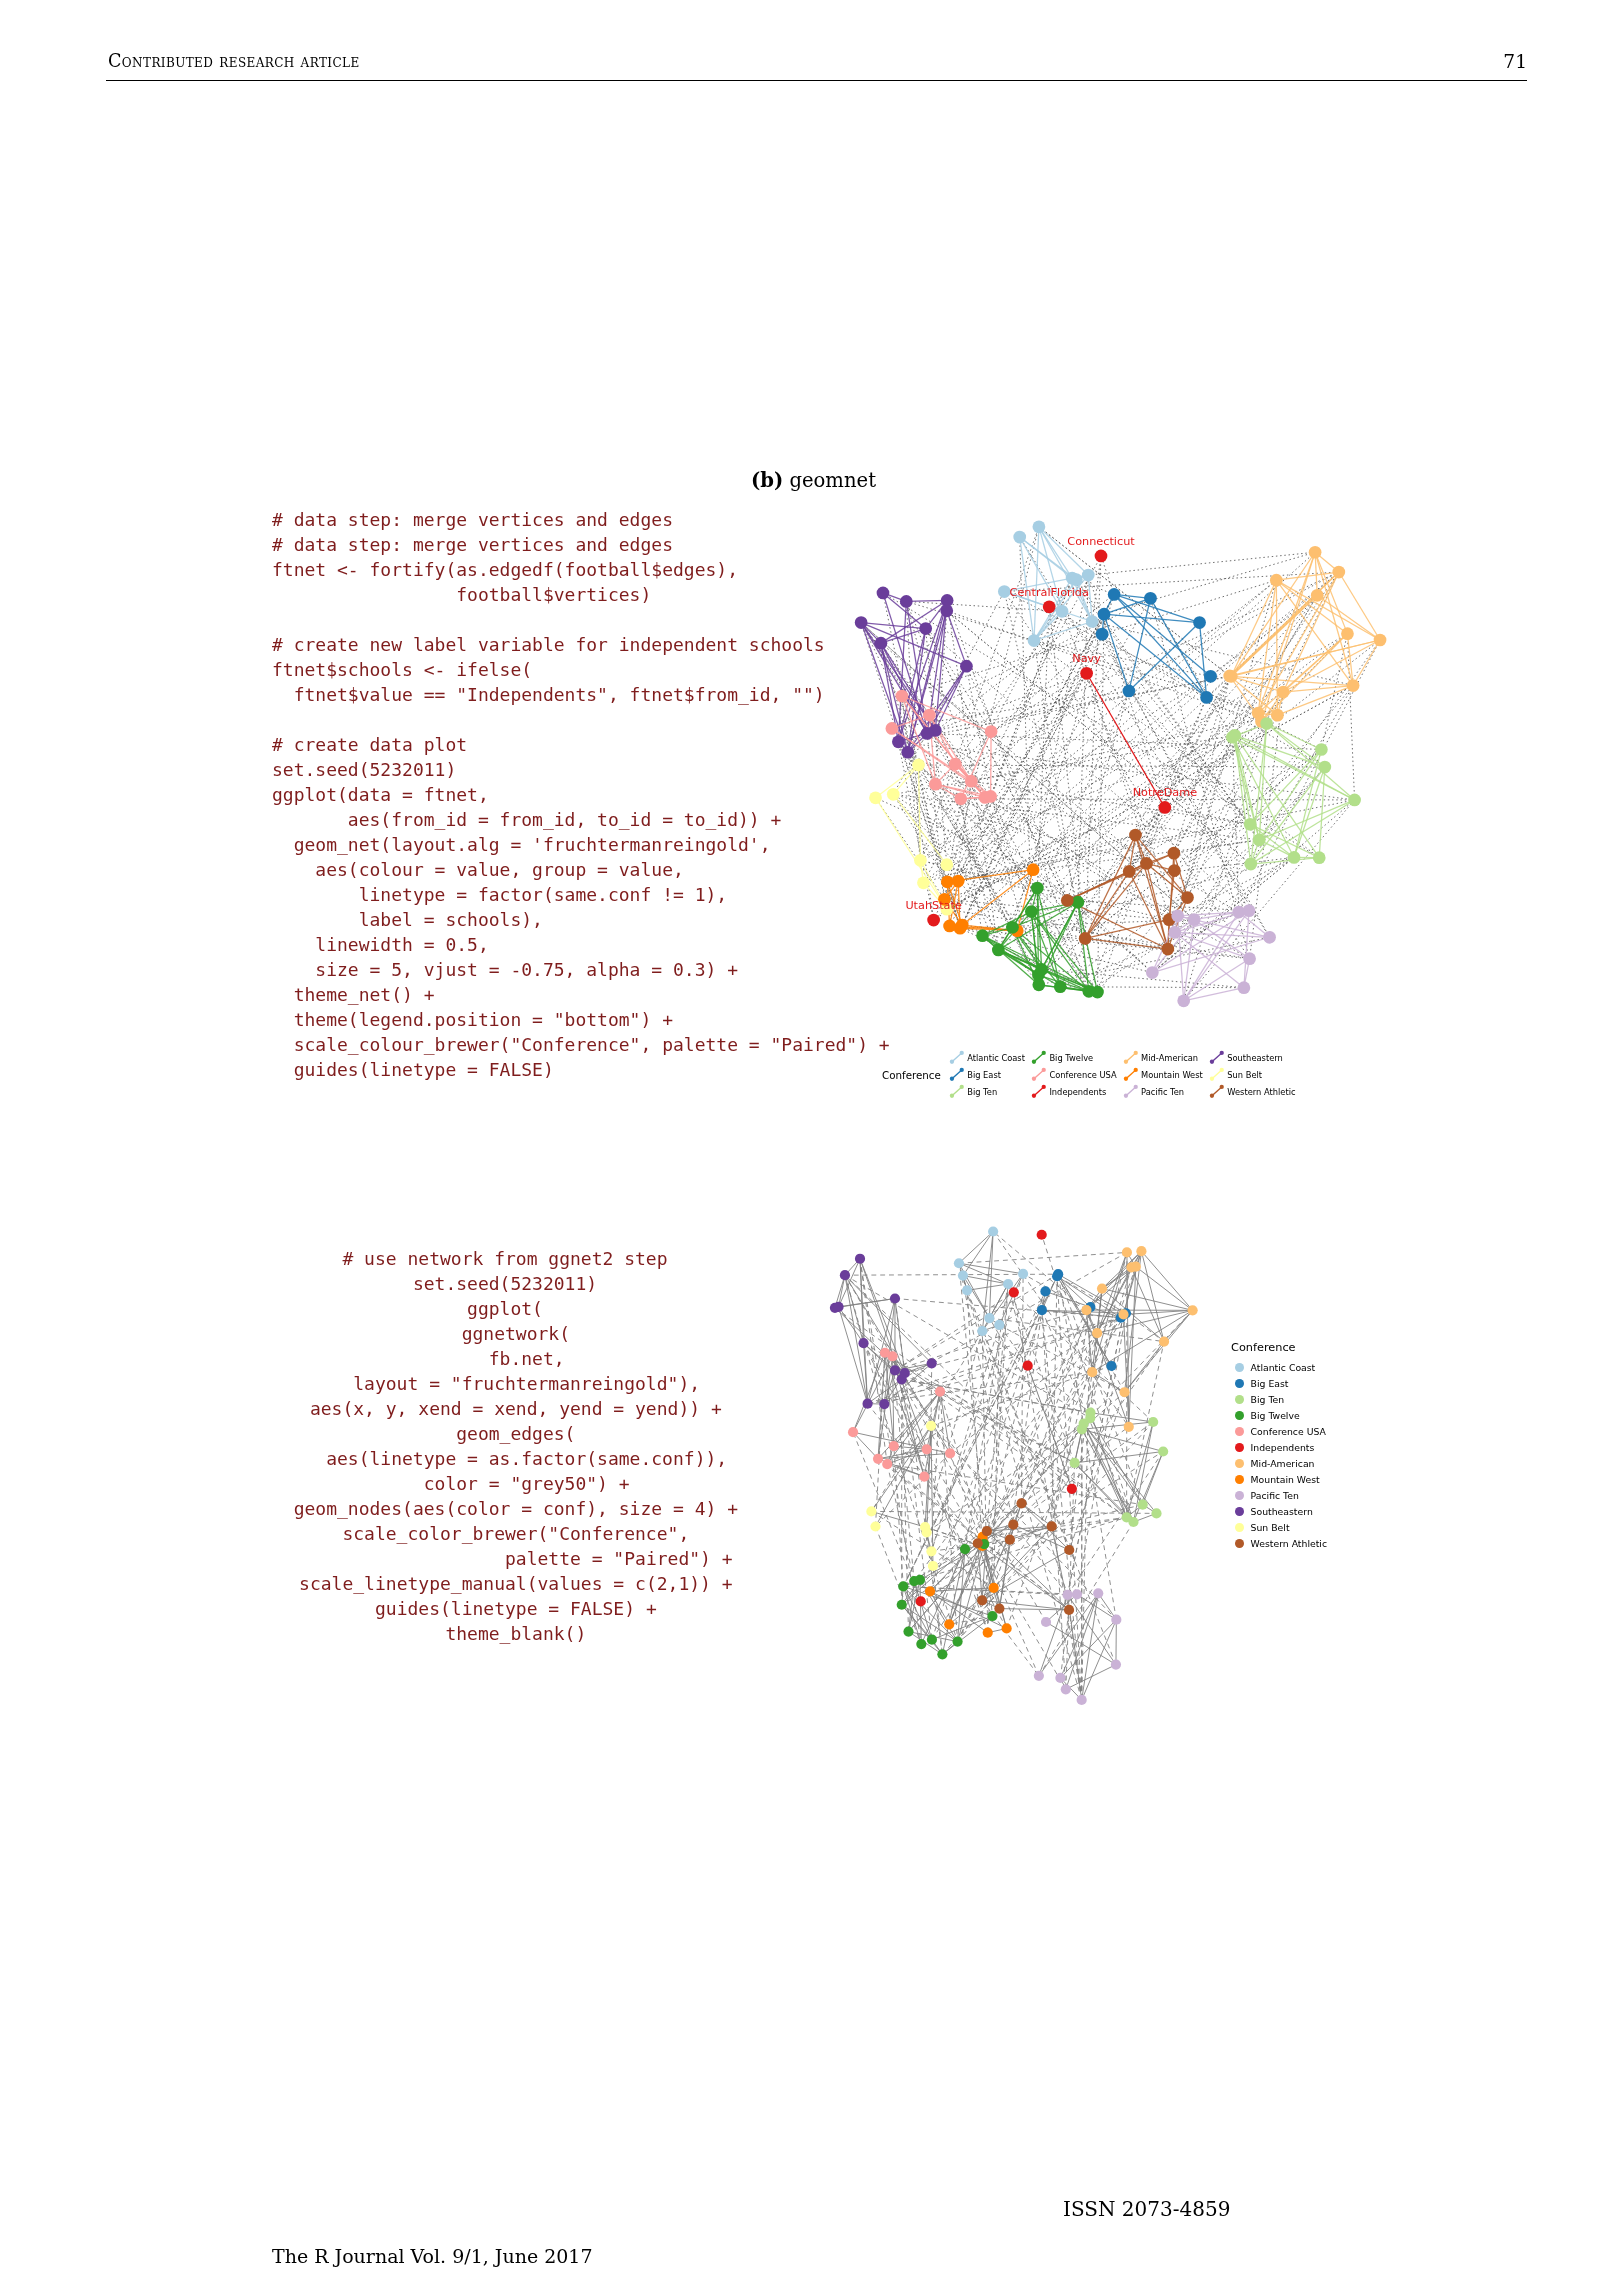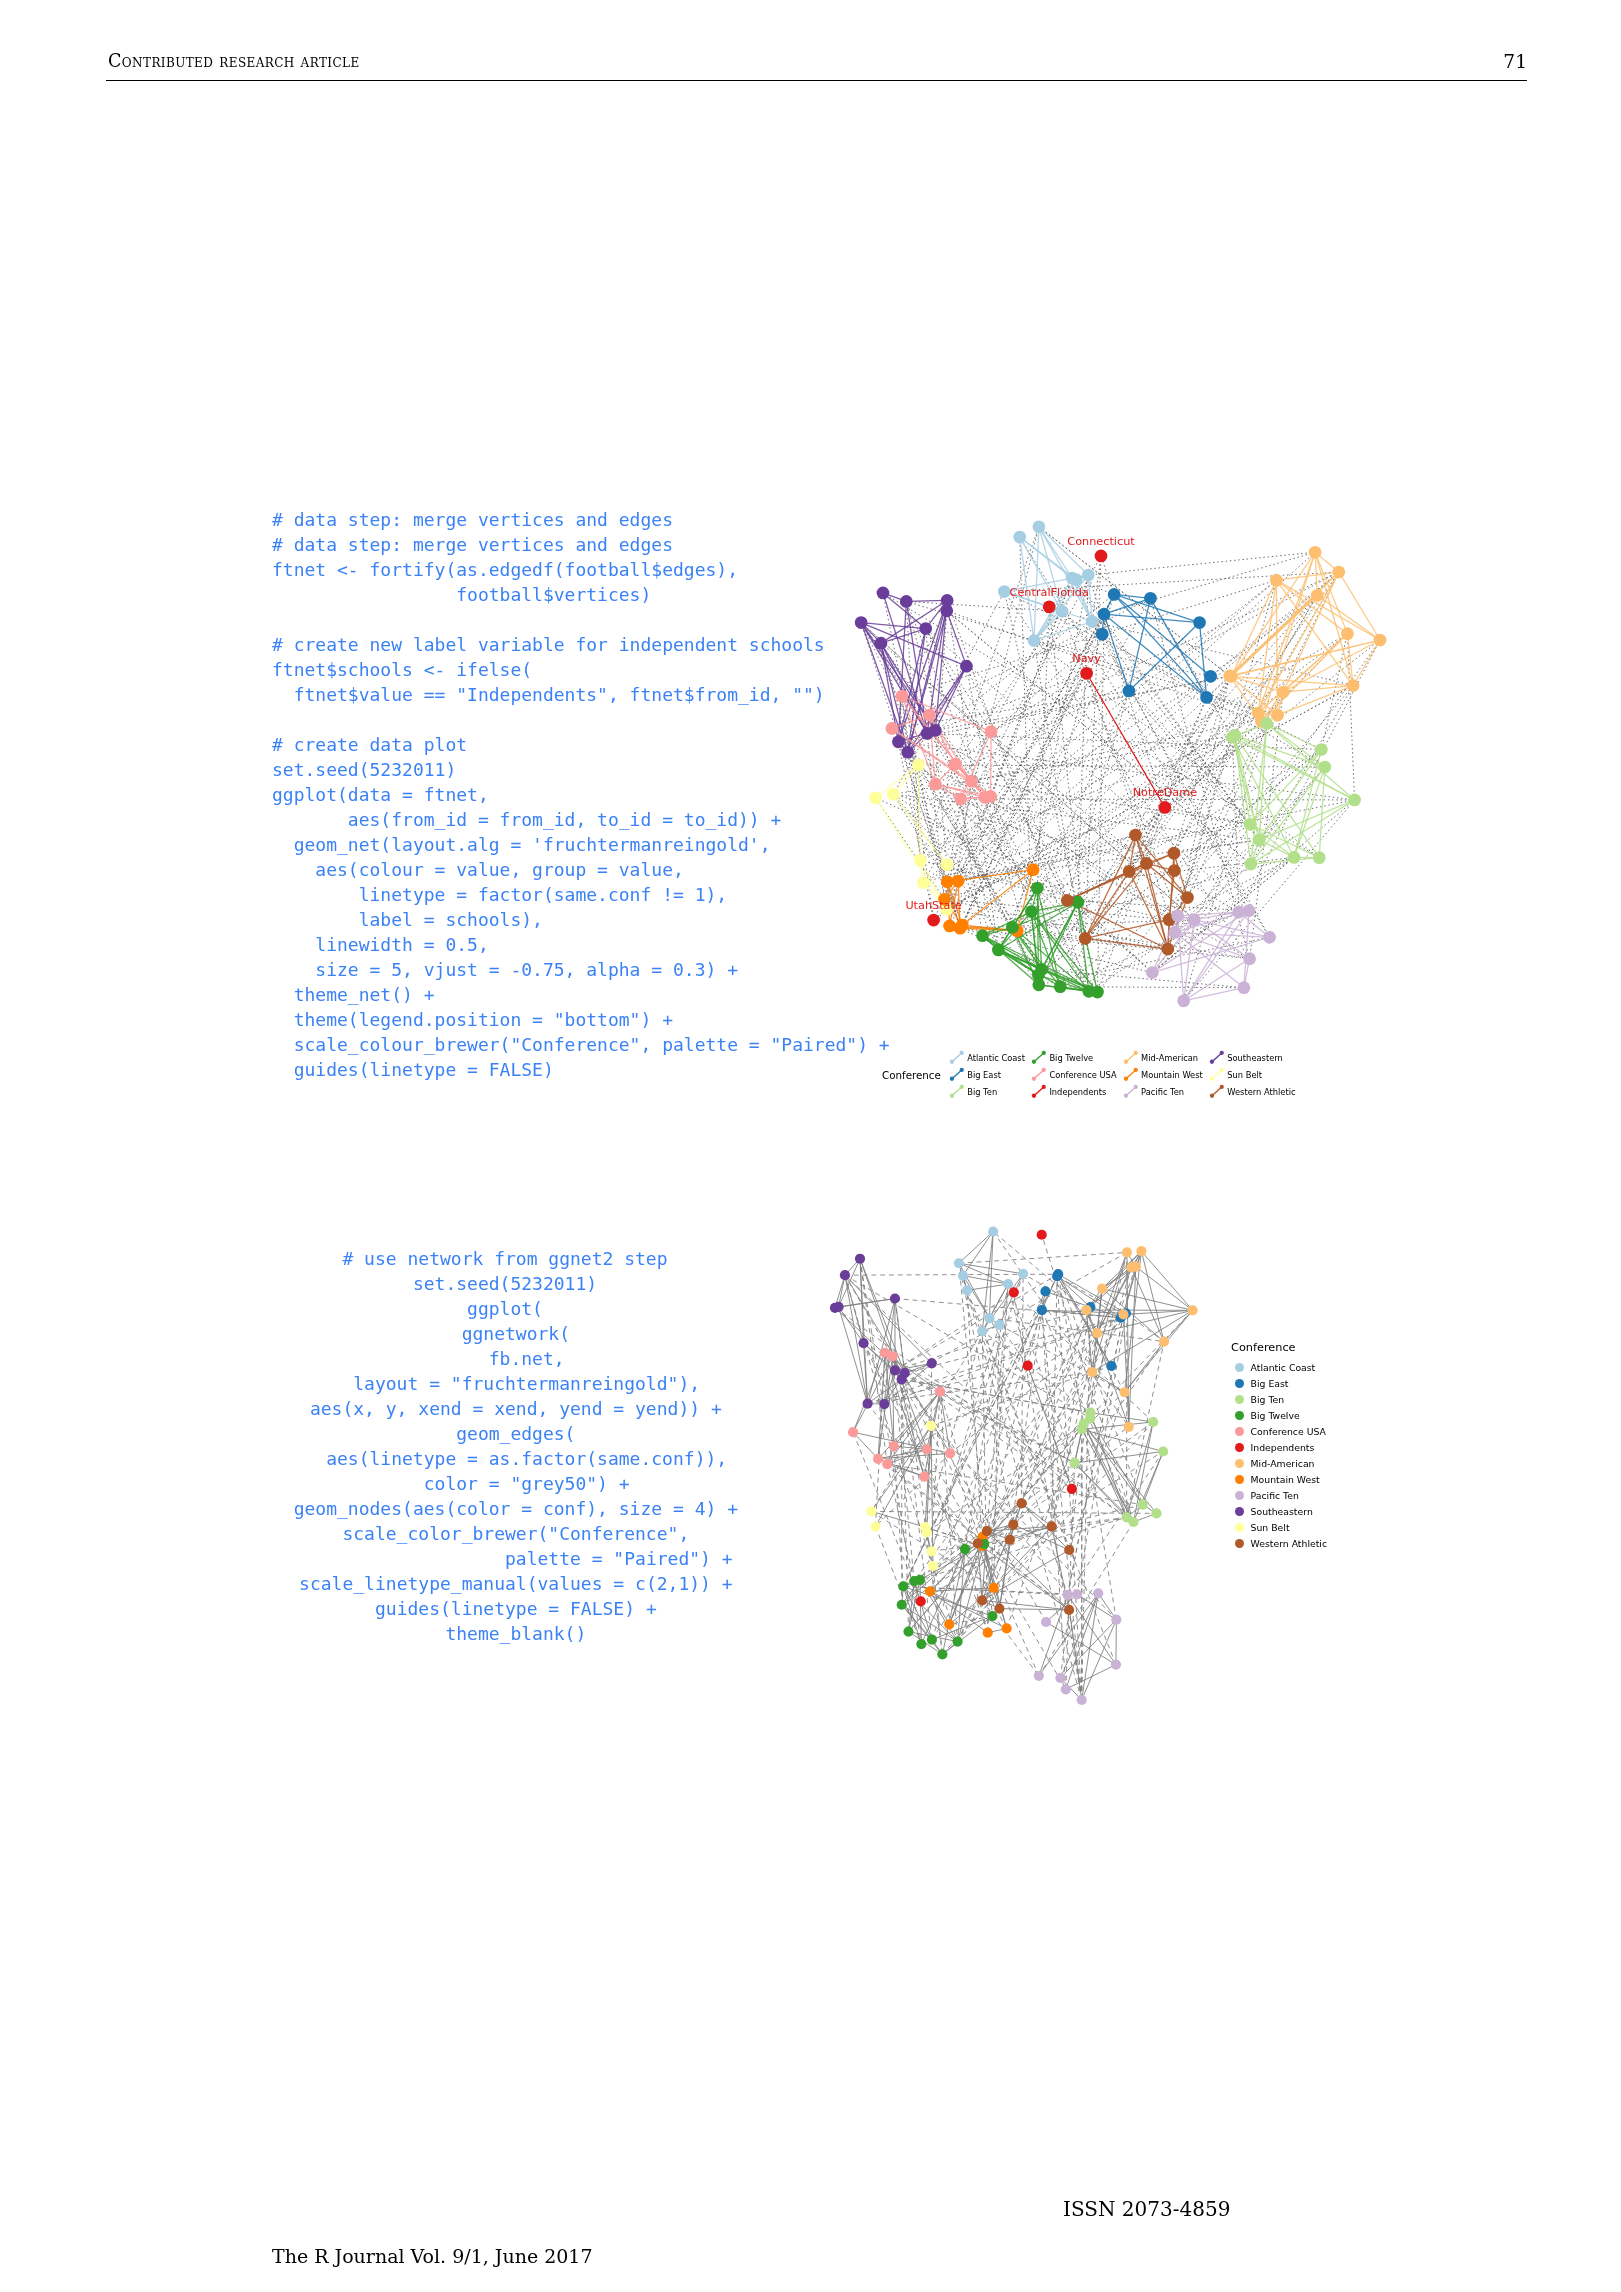--- a/index.html
+++ b/index.html
@@ -9,21 +9,21 @@
   .header-title{position:absolute;left:108px;top:51px;font-size:17.6px;font-variant:small-caps;letter-spacing:0.4px;}
   .header-page{position:absolute;top:51px;left:1468px;width:59px;text-align:right;font-size:18.6px;}
   .header-rule{position:absolute;left:106px;top:80px;width:1421px;border-top:1.7px solid #000;}
   
   .subfig-title{position:absolute;left:255px;width:1117px;text-align:center;font-size:19.6px;}
   .subfig-title b{font-weight:bold;}
   #title-b{top:469px;}
   #title-c{top:1145px;}
   
   pre.code{position:absolute;left:272px;margin:0;font-family:"DejaVu Sans Mono", monospace;
-           font-size:18px;line-height:25px;white-space:pre;color:#3b82f6;}
+           font-size:18px;line-height:25px;white-space:pre;color:#7f1d1d;}
   #code-b{top:507px;}
   #code-c{top:1246px;text-align:center;}
   
   #plot-b{position:absolute;left:814px;top:502px;}
   #plot-c{position:absolute;left:804px;top:1198px;}
   
   .legend-b{position:absolute;left:882px;top:1049px;display:flex;align-items:center;
             font-family:"DejaVu Sans", sans-serif;font-size:8.3px;color:#000;}
   .legend-b .lb-title{font-size:10.3px;margin-right:7.8px;}
   .lb-col{display:flex;flex-direction:column;margin-right:5.9px;}
@@ -43,20 +43,24 @@
 </style>
 </head>
 <body>
 
 <div class="page">
 
   <div class="header-title">Contributed research article</div>
   <div class="header-page">71</div>
   <div class="header-rule"></div>
 
+  <div class="subfig-title" id="title-b">
+    <b>(b)</b>
+    <span>geomnet</span>
+  </div>
 
   <pre class="code" id="code-b"># data step: merge vertices and edges
 # data step: merge vertices and edges
 ftnet &lt;- fortify(as.edgedf(football$edges),
                  football$vertices)
 
 # create new label variable for independent schools
 ftnet$schools &lt;- ifelse(
   ftnet$value == "Independents", ftnet$from_id, "")
 

